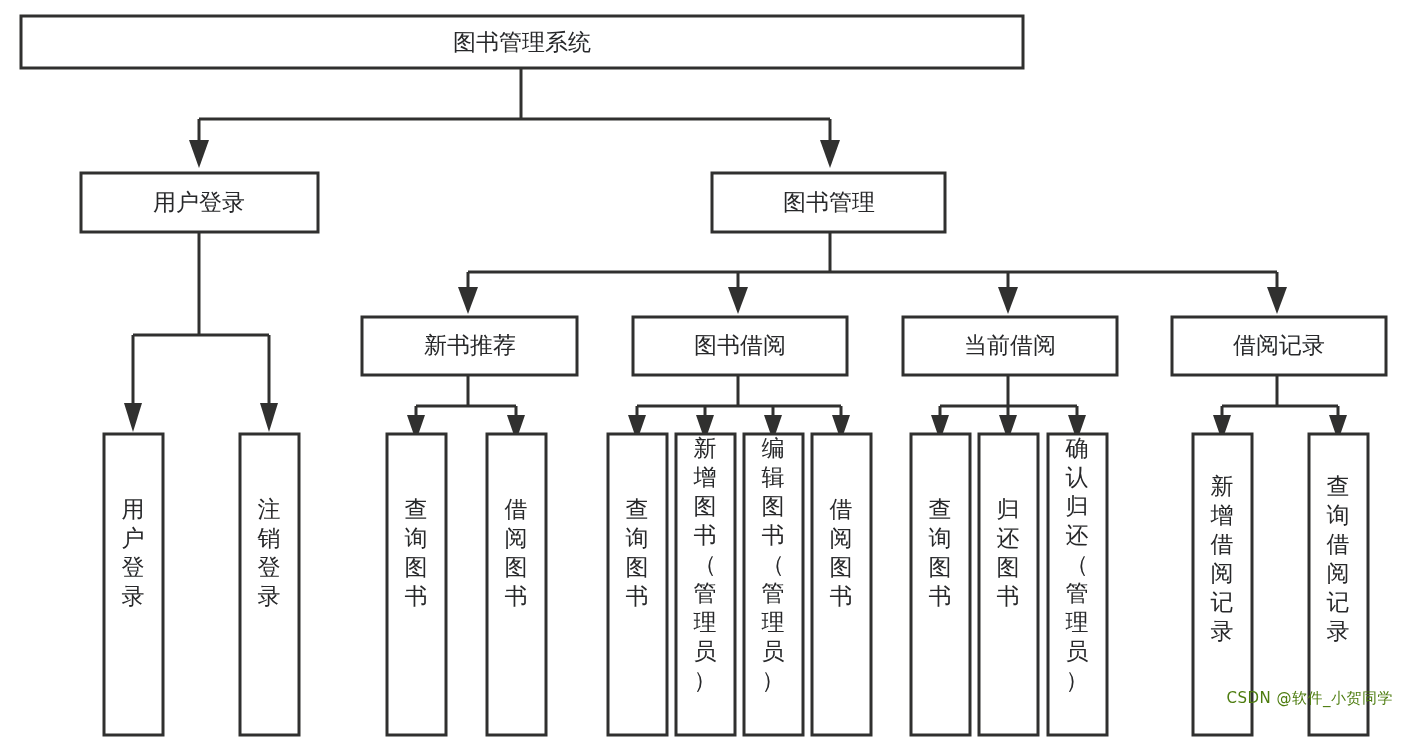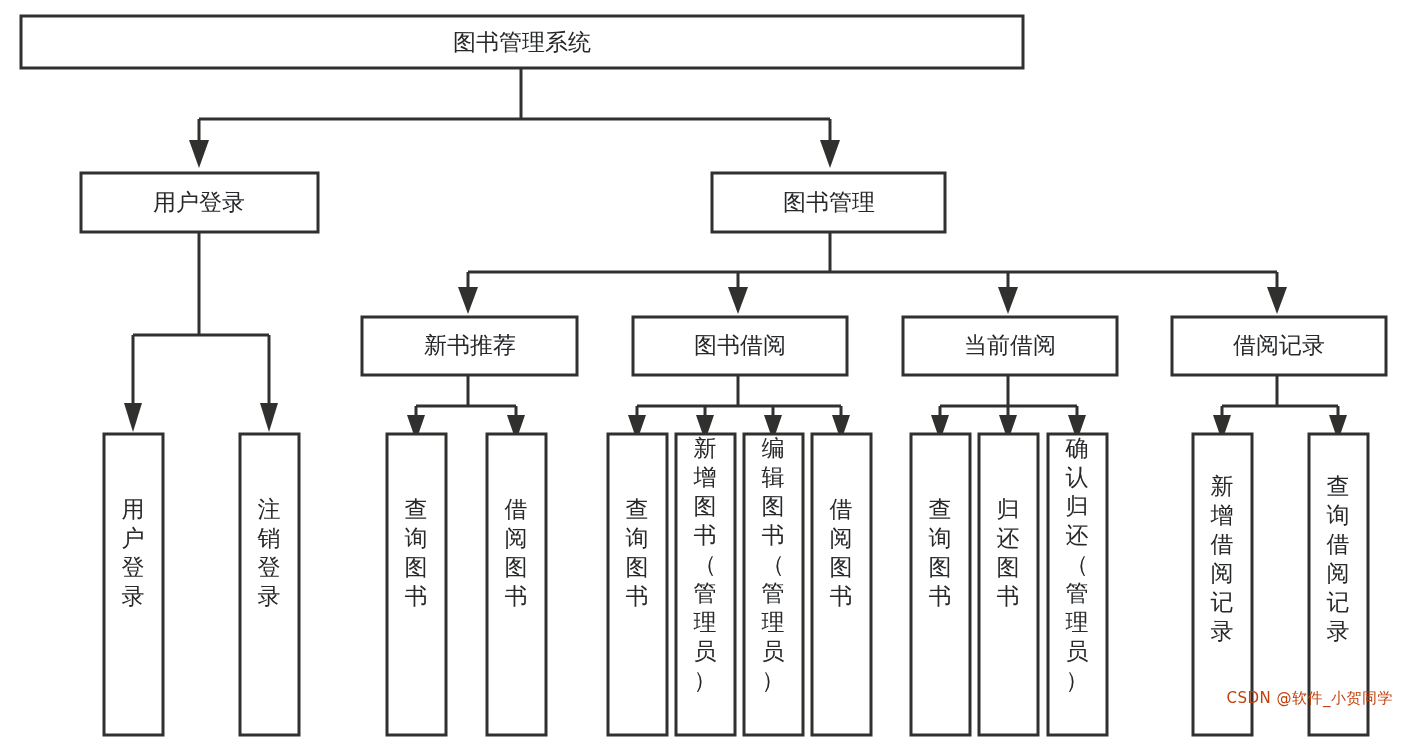--- a/index.html
+++ b/index.html
@@ -50,21 +50,21 @@
   .node-label-vert {
     fill: #27282a;
     font-family: "DejaVu Sans", "Liberation Sans", sans-serif;
     font-size: 23px;
     text-anchor: middle;
   }
   .watermark {
     position: absolute;
     right: 12px;
     bottom: 6px;
-    color: #c2410c;
+    color: #4d7c0f;
     font-size: 15px;
     font-family: "DejaVu Sans", "Liberation Sans", sans-serif;
     letter-spacing: 0.5px;
     white-space: nowrap;
     user-select: none;
   }
 </style>
 </head>
 <body>
 

